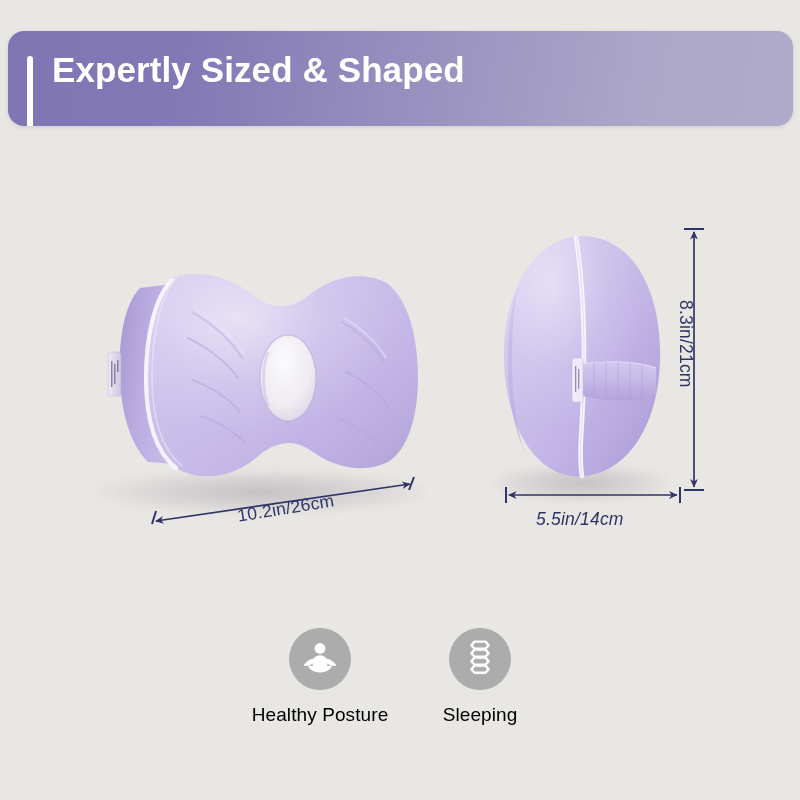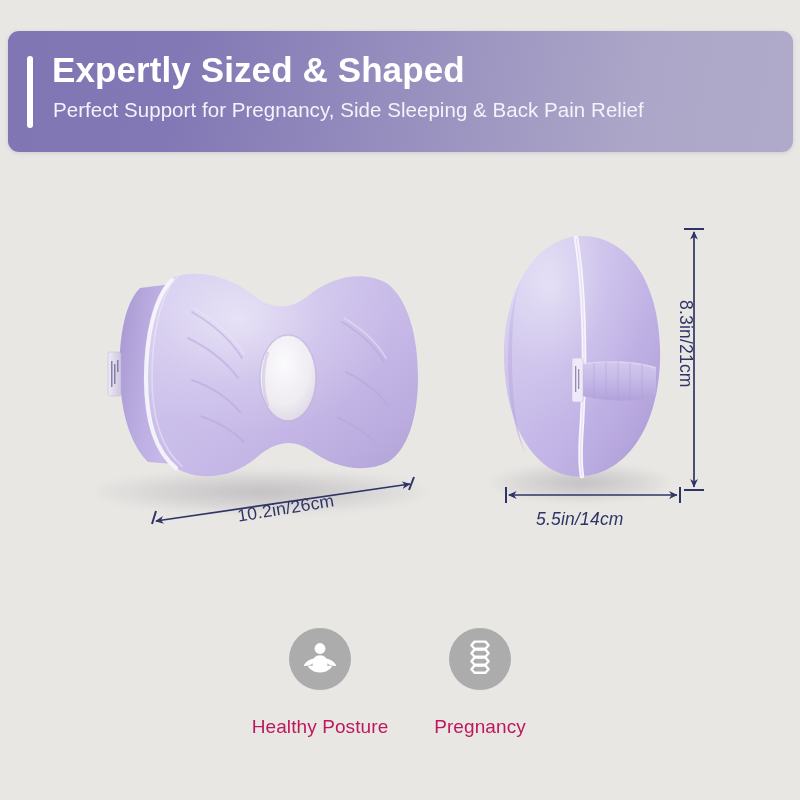--- a/index.html
+++ b/index.html
@@ -7,22 +7,22 @@
   body{
     width:800px;height:800px;
     background:#E9E7E4;
     font-family:"Liberation Sans","DejaVu Sans",sans-serif;
     overflow:hidden;position:relative;
   }
   #stage{position:absolute;inset:0;width:800px;height:800px;}
 
   
   .banner{
-    position:absolute;left:8px;top:31px;width:785px;height:121px;
-    border-radius:11px;
+    position:absolute;left:8px;top:31px;width:785px;height:95px;
+    border-radius:16px;
     background:linear-gradient(100deg,#8076B4 0%,#8278B5 22%,#9A93C0 55%,#ACA6C8 80%,#B0AACA 100%);
     box-shadow:0 1px 4px rgba(90,80,130,.18);
     overflow:hidden;
   }
   .banner-accent{
     position:absolute;left:19px;top:25px;width:6px;height:72px;
     border-radius:3px;background:#FFFFFF;
   }
   .banner-title{
     position:absolute;left:44px;top:17px;
@@ -74,33 +74,32 @@
     width:160px;display:flex;flex-direction:column;align-items:center;
   }
   .feature-circle{
     width:62px;height:62px;border-radius:50%;
     background:#ACACAC;
     display:flex;align-items:center;justify-content:center;
     box-shadow:0 0 0 0 rgba(0,0,0,0);
   }
   .feature-circle svg{display:block;}
   .feature-label{
-    margin-top:26px;font-size:19px;color:#be185d;
+    margin-top:14px;font-size:19px;color:#000000;
     font-weight:400;white-space:nowrap;letter-spacing:.1px;
   }
 </style>
 </head>
 <body>
 
 <div id="stage">
 
   <div class="banner">
     <div class="banner-accent"></div>
     <div class="banner-title">Expertly Sized &amp; Shaped</div>
-    <div class="banner-sub">Perfect Support for Pregnancy, Side Sleeping &amp; Back Pain Relief</div>
   </div>
 
   <div class="scene">
 
     <div class="floor-shadow shadow-front"></div>
     <div class="floor-shadow shadow-side"></div>
 
     <div class="pillow-front">
       <svg viewBox="0 0 338 260" xmlns="http://www.w3.org/2000/svg">
         <defs>
@@ -318,18 +317,18 @@
             <path d="M14.5 19.6 L 25.5 19.6 L 28.6 23.2 L 25.5 26.8 L 14.5 26.8 L 11.4 23.2 Z"></path>
             <path d="M14.5 27.6 L 25.5 27.6 L 28.6 31.2 L 25.5 34.8 L 14.5 34.8 L 11.4 31.2 Z"></path>
           </g>
           <g fill="#FFFFFF">
             <rect x="17.4" y="10.6" width="5.2" height="1.8" rx="0.9"></rect>
             <rect x="17.4" y="18.6" width="5.2" height="1.8" rx="0.9"></rect>
             <rect x="17.4" y="26.6" width="5.2" height="1.8" rx="0.9"></rect>
           </g>
         </svg>
       </div>
-      <div class="feature-label">Pregnancy</div>
+      <div class="feature-label">Sleeping</div>
     </div>
 
 
   </div>
 </div>
 
 </body></html>

